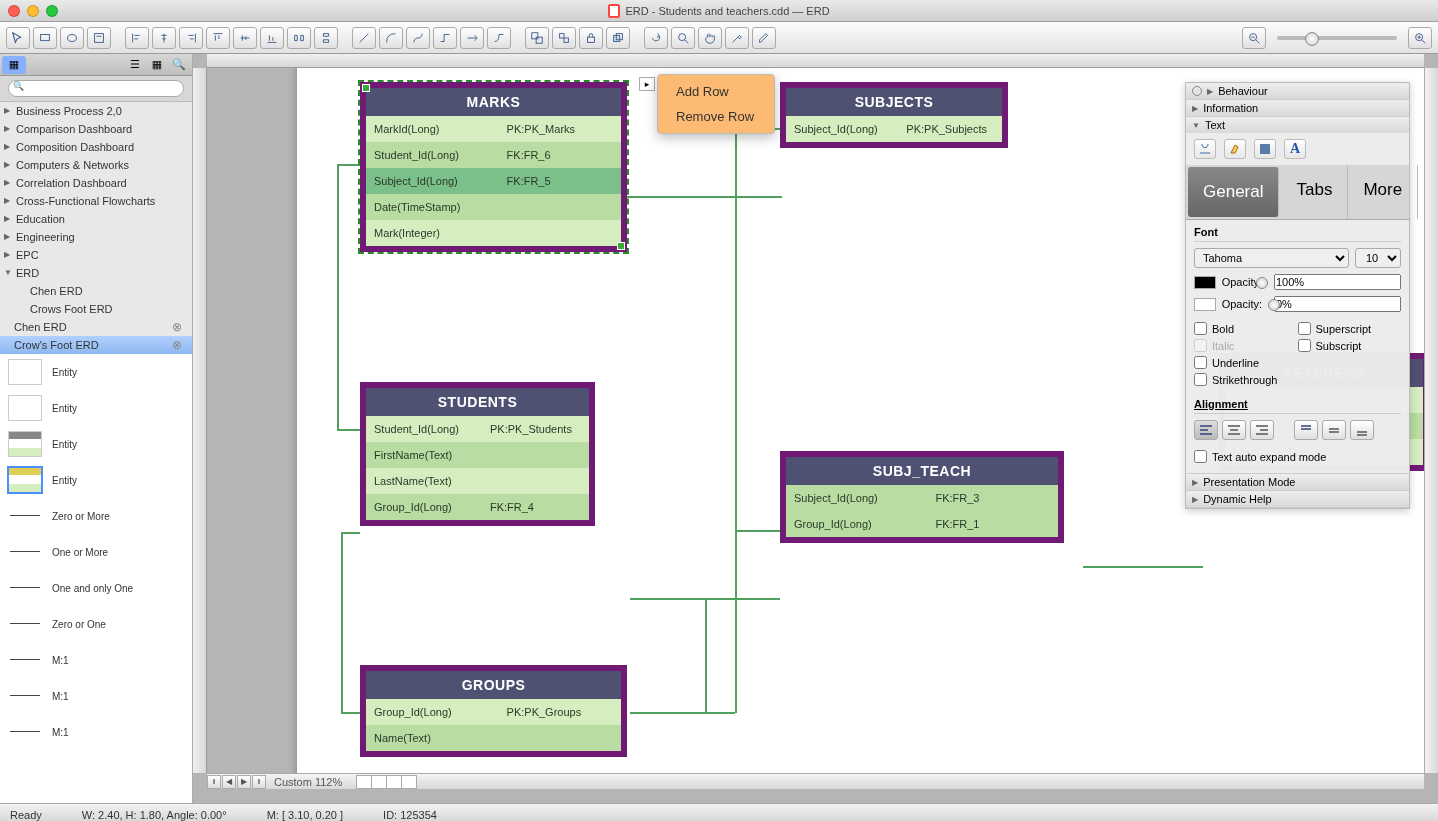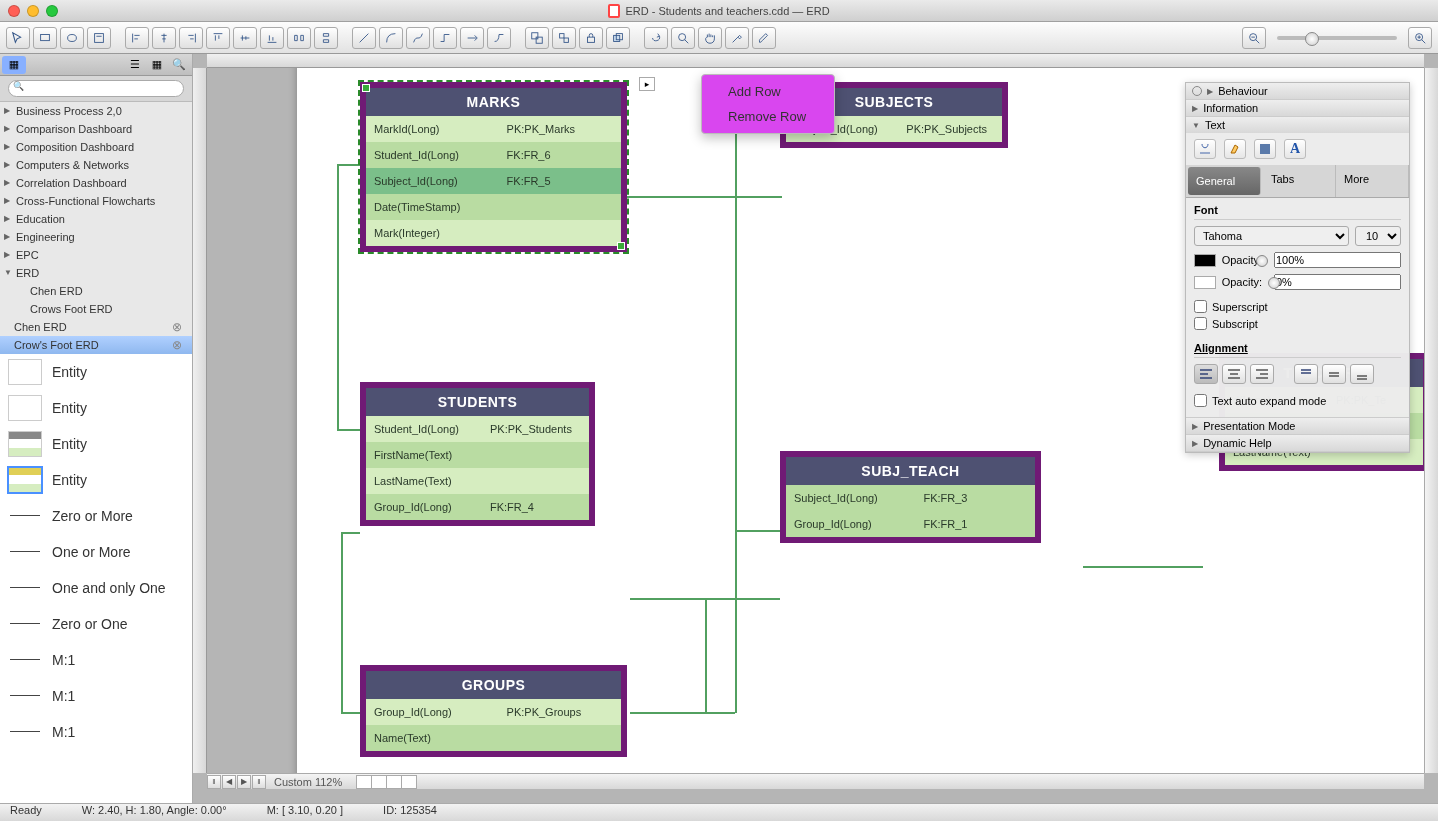--- a/index.html
+++ b/index.html
@@ -42,21 +42,21 @@
 .tab-row { padding:2px 10px 2px 14px; font-size:11px; color:#333; display:flex; align-items:center; position:relative; }
 .tab-row.sel { background:linear-gradient(#b0d0ff,#8fb8ef); }
 .tab-row .close { margin-left:auto; font-size:12px; color:#888; }
 .shelf { flex:1; overflow-y:auto; background:#fff; }
 .shelf-item { height:36px; display:flex; align-items:center; padding:0 8px; gap:10px; border-bottom:0; }
 .shelf-thumb { width:34px; height:26px; border:1px solid #ccc; background:#fff; position:relative; }
 .shelf-thumb.ent-hdr { background:linear-gradient(to bottom,#888 0 30%,#fff 30% 65%,#d6edc0 65% 100%); }
 .shelf-thumb.ent-sel { background:linear-gradient(to bottom,#e0cf56 0 30%,#fff 30% 65%,#d6edc0 65% 100%); outline:2px solid #4a90ff; outline-offset:-1px; }
 .shelf-thumb.rel { border:none; }
 .shelf-thumb.rel::before { content:""; position:absolute; left:2px; right:2px; top:12px; height:1px; background:#444; }
-.shelf-label { font-size:14px; color:#333; }
+.shelf-label { font-size:10px; color:#333; }
 
 
 .canvas-outer { position:absolute; left:193px; right:0; top:54px; bottom:18px; background:#b5b5b5; }
 .ruler-top { position:absolute; left:14px; right:14px; top:0; height:14px; background:linear-gradient(#f0f0f0,#d8d8d8); border-bottom:1px solid #999; }
 .ruler-left { position:absolute; left:0; top:14px; bottom:30px; width:14px; background:linear-gradient(to right,#f0f0f0,#d8d8d8); border-right:1px solid #999; }
 .canvas-scroll { position:absolute; left:14px; right:14px; top:14px; bottom:30px; background:#b5b5b5; overflow:hidden; }
 .page { position:absolute; left:90px; top:-10px; width:1200px; height:800px; background:#fff; box-shadow:0 0 8px rgba(0,0,0,.3); }
 
 
 .erd-table { position:absolute; border:6px solid #701a75; font-family: Tahoma, sans-serif; }
@@ -68,34 +68,34 @@
 .erd-row > div { padding:7px 8px; }
 .erd-row .c1 { width:52%; } .erd-row .c2 { width:48%; }
 .erd-row.even { background:#d6edc0; } .erd-row.odd { background:#b9dca2; }
 .erd-row.selrow { background:#7bbf8a; }
 
 
 .conn { position:absolute; border:1px solid #52a060; }
 .conn-h { height:0; } .conn-v { width:0; }
 
 
-.ctxmenu { position:absolute; background:#d946ef; border:1px solid #bbb; border-radius:4px; box-shadow:0 4px 12px rgba(0,0,0,.25); padding:4px 12px; z-index:60;margin-left:44px; }
+.ctxmenu { position:absolute; background:#fdba74; border:1px solid #bbb; border-radius:4px; box-shadow:0 4px 12px rgba(0,0,0,.25); padding:4px 4px; z-index:60; }
 .ctxmenu div { padding:5px 16px 5px 14px; font-size:13px; color:#333; }
 .smarttag { position:absolute; width:16px; height:14px; background:#fff; border:1px solid #aaa; display:flex; align-items:center; justify-content:center; font-size:9px; z-index:59; }
 
 
 .inspector { position:absolute; right:14px; top:14px; width:225px; background:rgba(236,236,236,.98); border:1px solid #bbb; box-shadow:0 2px 8px rgba(0,0,0,.2); z-index:70; font-size:11px; }
 .ins-sec { border-bottom:1px solid #ccc; }
 .ins-head { display:flex; align-items:center; padding:2px 6px; background:linear-gradient(#eee,#d8d8d8); gap:5px; }
 .ins-tri { font-size:8px; color:#666; }
 .ins-body { padding:6px 8px; }
 .ins-icons { display:flex; gap:8px; padding:6px 8px; }
 .ins-icon { width:22px; height:20px; border:1px solid #bbb; background:linear-gradient(#fff,#e6e6e6); border-radius:3px; display:flex; align-items:center; justify-content:center; }
 .ins-tabs { display:flex; background:#d6d6d6; border-bottom:1px solid #aaa; }
-.ins-tab { flex:1; text-align:left; padding:8px; font-size:11px; border-right:1px solid #bbb; }
+.ins-tab { flex:1; text-align:center; padding:15px; font-size:17px; border-right:1px solid #bbb; }
 .ins-tab.on { background:linear-gradient(#888,#666); color:#fff; border-radius:3px; margin:2px; }
 .fld-row { display:flex; align-items:center; gap:6px; margin:5px 0; }
 .fld-row select,.fld-row input[type=text] { border:1px solid #aaa; border-radius:3px; padding:2px 4px; font-size:11px; }
 .fld-row .wide { flex:1; }
 .fld-row .num { width:46px; text-align:center; }
 .slider-row { display:flex; align-items:center; gap:6px; margin:6px 0; }
 .sw { width:28px; height:13px; border:1px solid #aaa; }
 .sw.black { background:#000; } .sw.white { background:#fff; }
 .mini-slider { flex:1; height:3px; background:#bbb; border-radius:2px; position:relative; }
 .mini-slider::after { content:""; position:absolute; top:-4px; width:10px; height:10px; background:radial-gradient(#fff,#ccc); border:1px solid #888; border-radius:50%; }
@@ -109,21 +109,21 @@
 .asep { width:12px; }
 
 
 .hsb { position:absolute; left:14px; right:14px; bottom:14px; height:16px; background:linear-gradient(#f4f4f4,#d8d8d8); display:flex; align-items:center; font-size:10px; color:#555; border-top:1px solid #aaa; }
 .hsb .navbtns { display:flex; gap:1px; }
 .hsb .nb { width:14px; height:14px; border:1px solid #aaa; background:linear-gradient(#fff,#ddd); display:flex; align-items:center; justify-content:center; font-size:8px; }
 .hsb .zoom { padding:0 8px; }
 .pages { display:flex; margin-left:6px; }
 .pgbox { width:16px; height:14px; border:1px solid #aaa; background:#fff; margin-right:-1px; }
 .vsb { position:absolute; right:0; top:14px; bottom:30px; width:14px; background:linear-gradient(to right,#f4f4f4,#d8d8d8); border-left:1px solid #aaa; }
-.statusbar { position:absolute; left:0; right:0; bottom:0; height:18px; background:linear-gradient(#f2f2f2,#d8d8d8); border-top:1px solid #aaa; display:flex; align-items:flex-start; font-size:10px; color:#333; padding:0 10px; gap:40px; }
+.statusbar { position:absolute; left:0; right:0; bottom:0; height:18px; background:linear-gradient(#f2f2f2,#d8d8d8); border-top:1px solid #aaa; display:flex; align-items:flex-end; font-size:10px; color:#333; padding:0 10px; gap:40px; }
 .statusbar .spc { flex:1; }
 </style>
 </head>
 <body>
 
 <div class="titlebar">
   <div class="traffic">
     <div class="tl red"></div>
     <div class="tl yel"></div>
     <div class="tl grn"></div>
@@ -449,21 +449,21 @@
         <div class="erd-row even">
             <div class="c1">LastName(Text)</div>
             <div class="c2"></div>
           </div>
         <div class="erd-row odd">
             <div class="c1">Group_Id(Long)</div>
             <div class="c2">FK:FR_4</div>
           </div>
       </div>
 
-      <div class="erd-table" style="left:483px; top:393px; width:261px;">
+      <div class="erd-table" style="left:483px; top:393px; width:284px;">
         <div class="erd-head">SUBJ_TEACH</div>
         <div class="erd-row odd">
             <div class="c1">Subject_Id(Long)</div>
             <div class="c2">FK:FR_3</div>
           </div>
         <div class="erd-row odd">
             <div class="c1">Group_Id(Long)</div>
             <div class="c2">FK:FR_1</div>
           </div>
       </div>
@@ -560,20 +560,38 @@
               <div class="mini-slider r"></div>
               <input class="num" type="text" value="100%" style="">
             </div>
           <div class="slider-row">
               <div class="sw white"></div>
               <span>Opacity:</span>
               <div class="mini-slider l"></div>
               <input class="num" type="text" value="0%" style="">
             </div>
           <div class="chk-cols">
+            <div class="chk-col">
+              <div class="chk-row">
+                  <input type="checkbox" style="">
+                  <span>Bold</span>
+                </div>
+              <div class="chk-row">
+                  <input type="checkbox" disabled="" style="">
+                  <span style="color:#aaa">Italic</span>
+                </div>
+              <div class="chk-row">
+                  <input type="checkbox" style="">
+                  <span>Underline</span>
+                </div>
+              <div class="chk-row">
+                  <input type="checkbox" style="">
+                  <span>Strikethrough</span>
+                </div>
+            </div>
             <div class="chk-col">
               <div class="chk-row">
                   <input type="checkbox" style="">
                   <span>Superscript</span>
                 </div>
               <div class="chk-row">
                   <input type="checkbox" style="">
                   <span>Subscript</span>
                 </div>
             </div>

